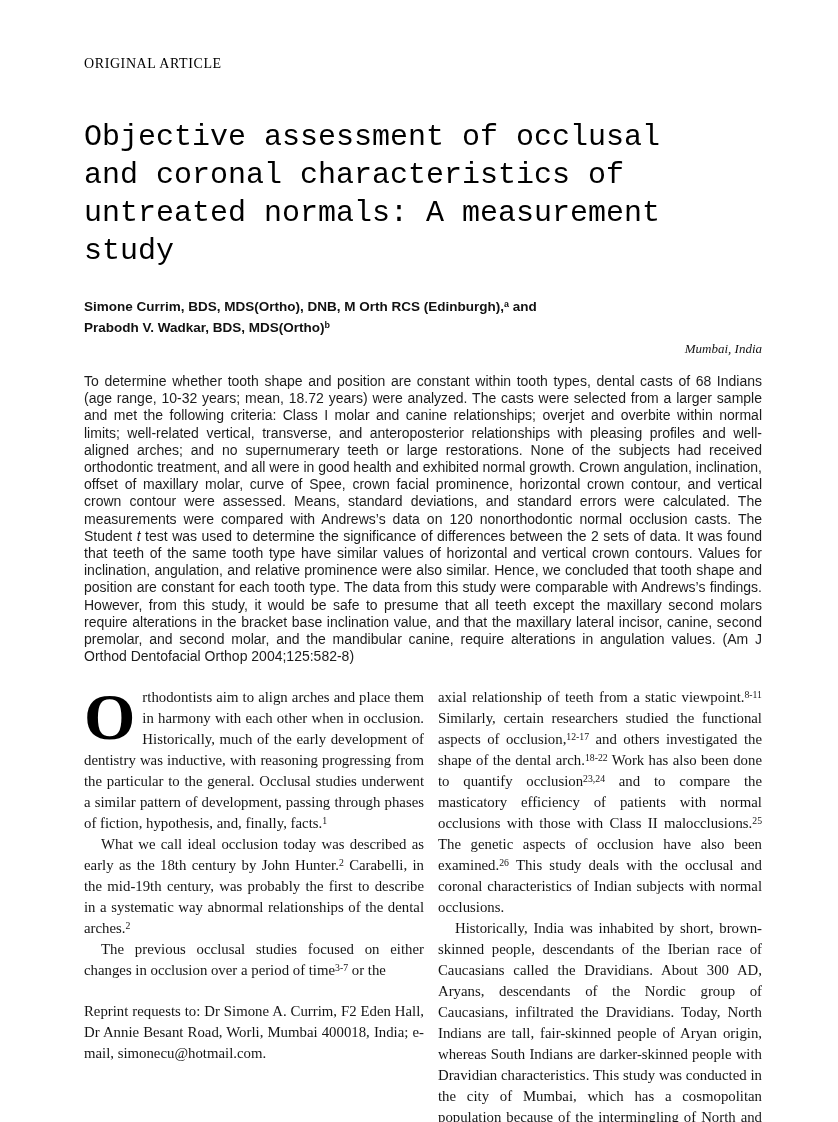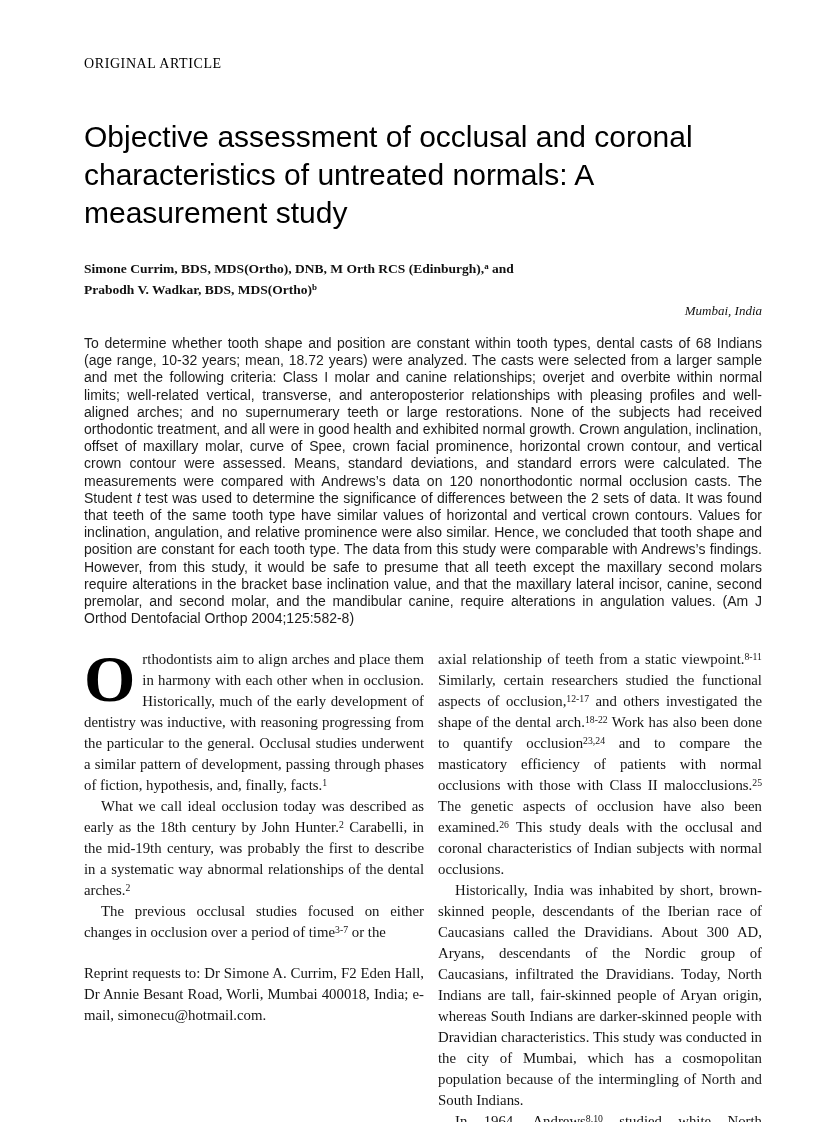--- a/index.html
+++ b/index.html
@@ -15,29 +15,29 @@
   }
   .kicker {
     font-family: "Liberation Serif", serif;
     font-size: 14px;
     letter-spacing: 0.6px;
     color: #000;
   }
   .title {
     margin-top: 46px;
     max-width: 648px;
-    font-family: Liberation Sans, sans-serif;
+    font-family: Liberation Mono, monospace;
     font-weight: 400;
     font-size: 30px;
     line-height: 38px;
     color: #000;
   }
   .authors {
     margin-top: 26px;
-    font-family: Liberation Serif, serif;
+    font-family: Liberation Sans, sans-serif;
     font-weight: bold;
     font-size: 13.5px;
     line-height: 21px;
     color: #111;
   }
   .affiliation {
     margin-top: 3px;
     font-family: "Liberation Serif", serif;
     font-style: italic;
     font-size: 13px;

